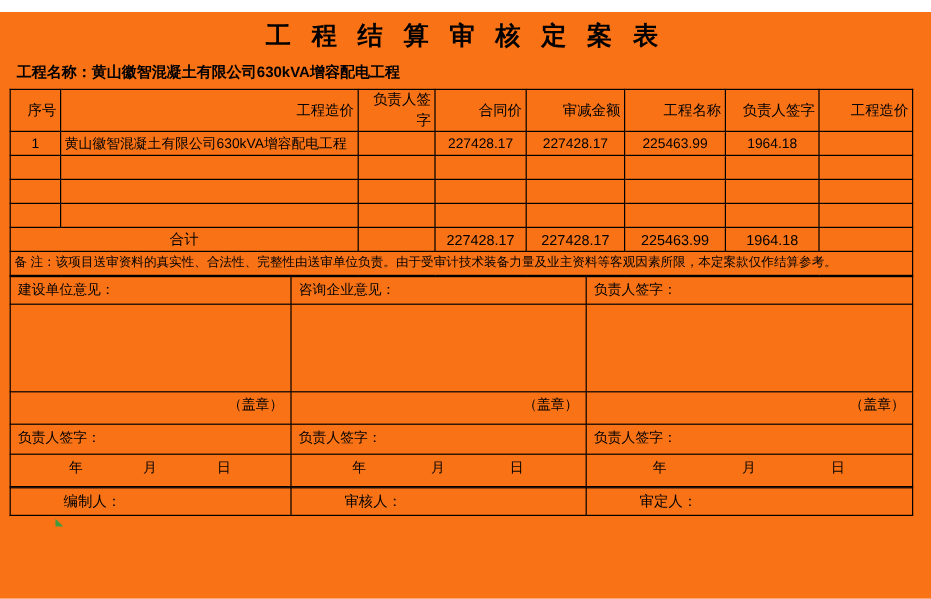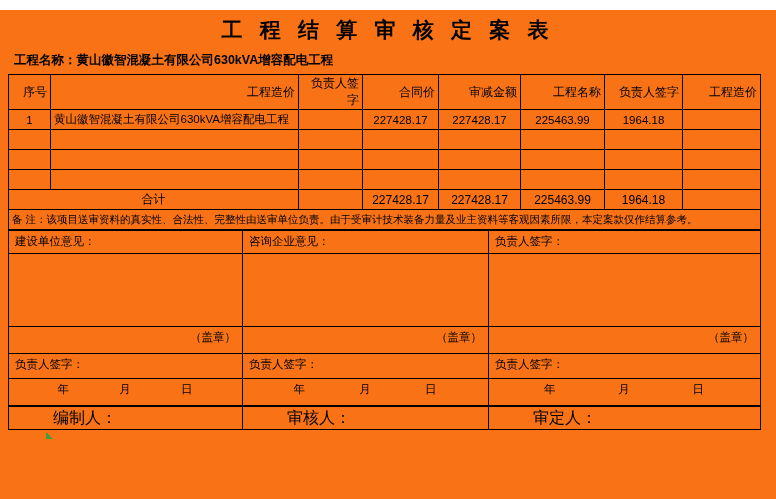--- a/index.html
+++ b/index.html
@@ -119,21 +119,21 @@
   .datespans {
     display: flex;
     justify-content: space-around;
     padding: 0 18px;
     letter-spacing: 1px;
   }
   table.bottom {
     border-collapse: collapse;
     width: 752px;
     table-layout: fixed;
-    font-size: 16px;
+    font-size: 12px;
   }
   table.bottom td {
     border: 1px solid #000;
     height: 22px;
     padding: 0 6px;
     color: #000;
   }
   .bottom-inner {
     display: flex;
     align-items: center;

